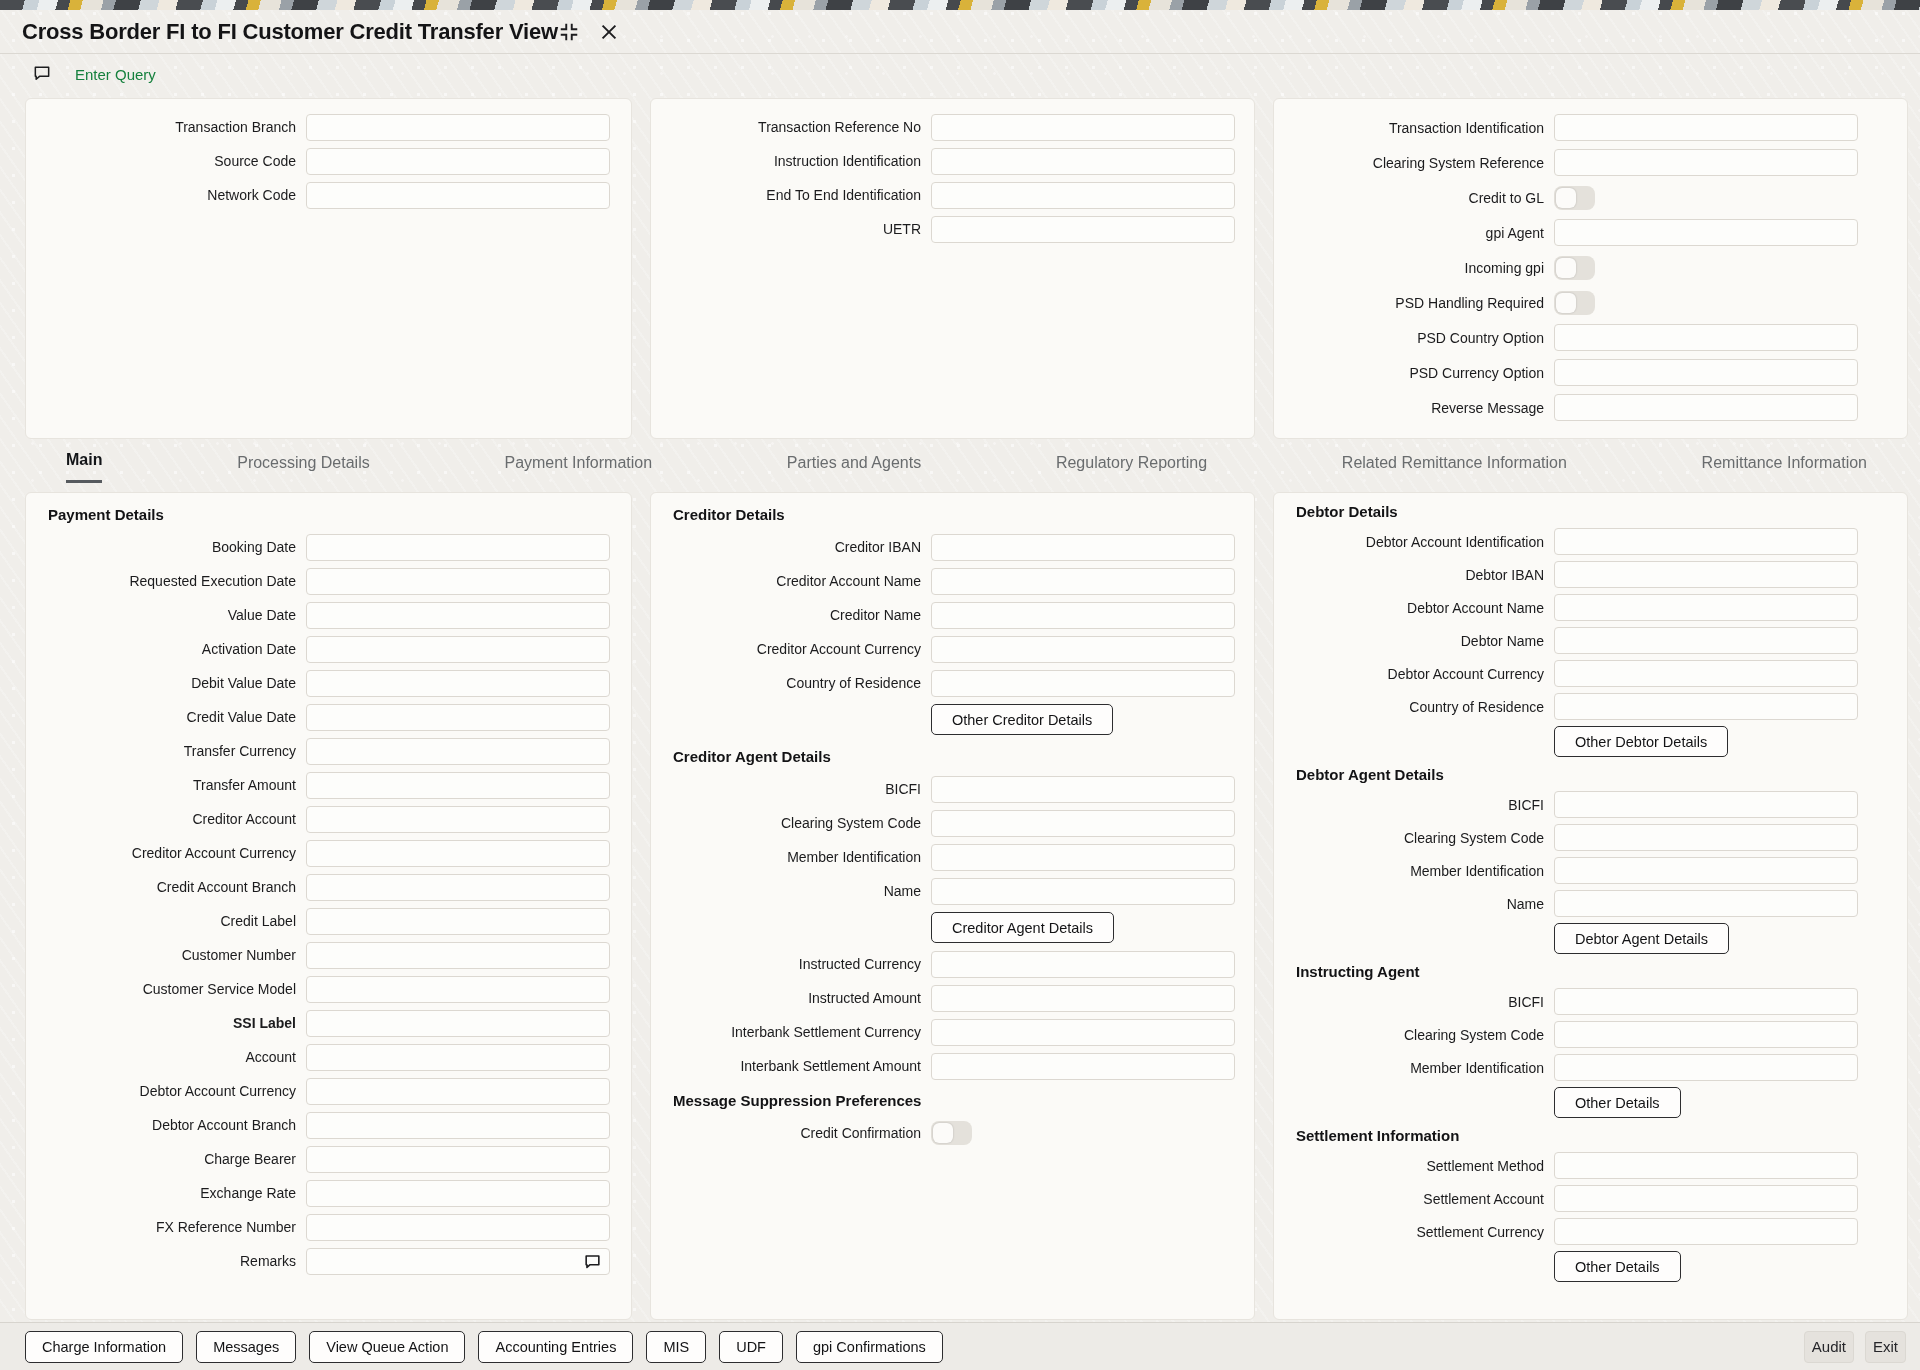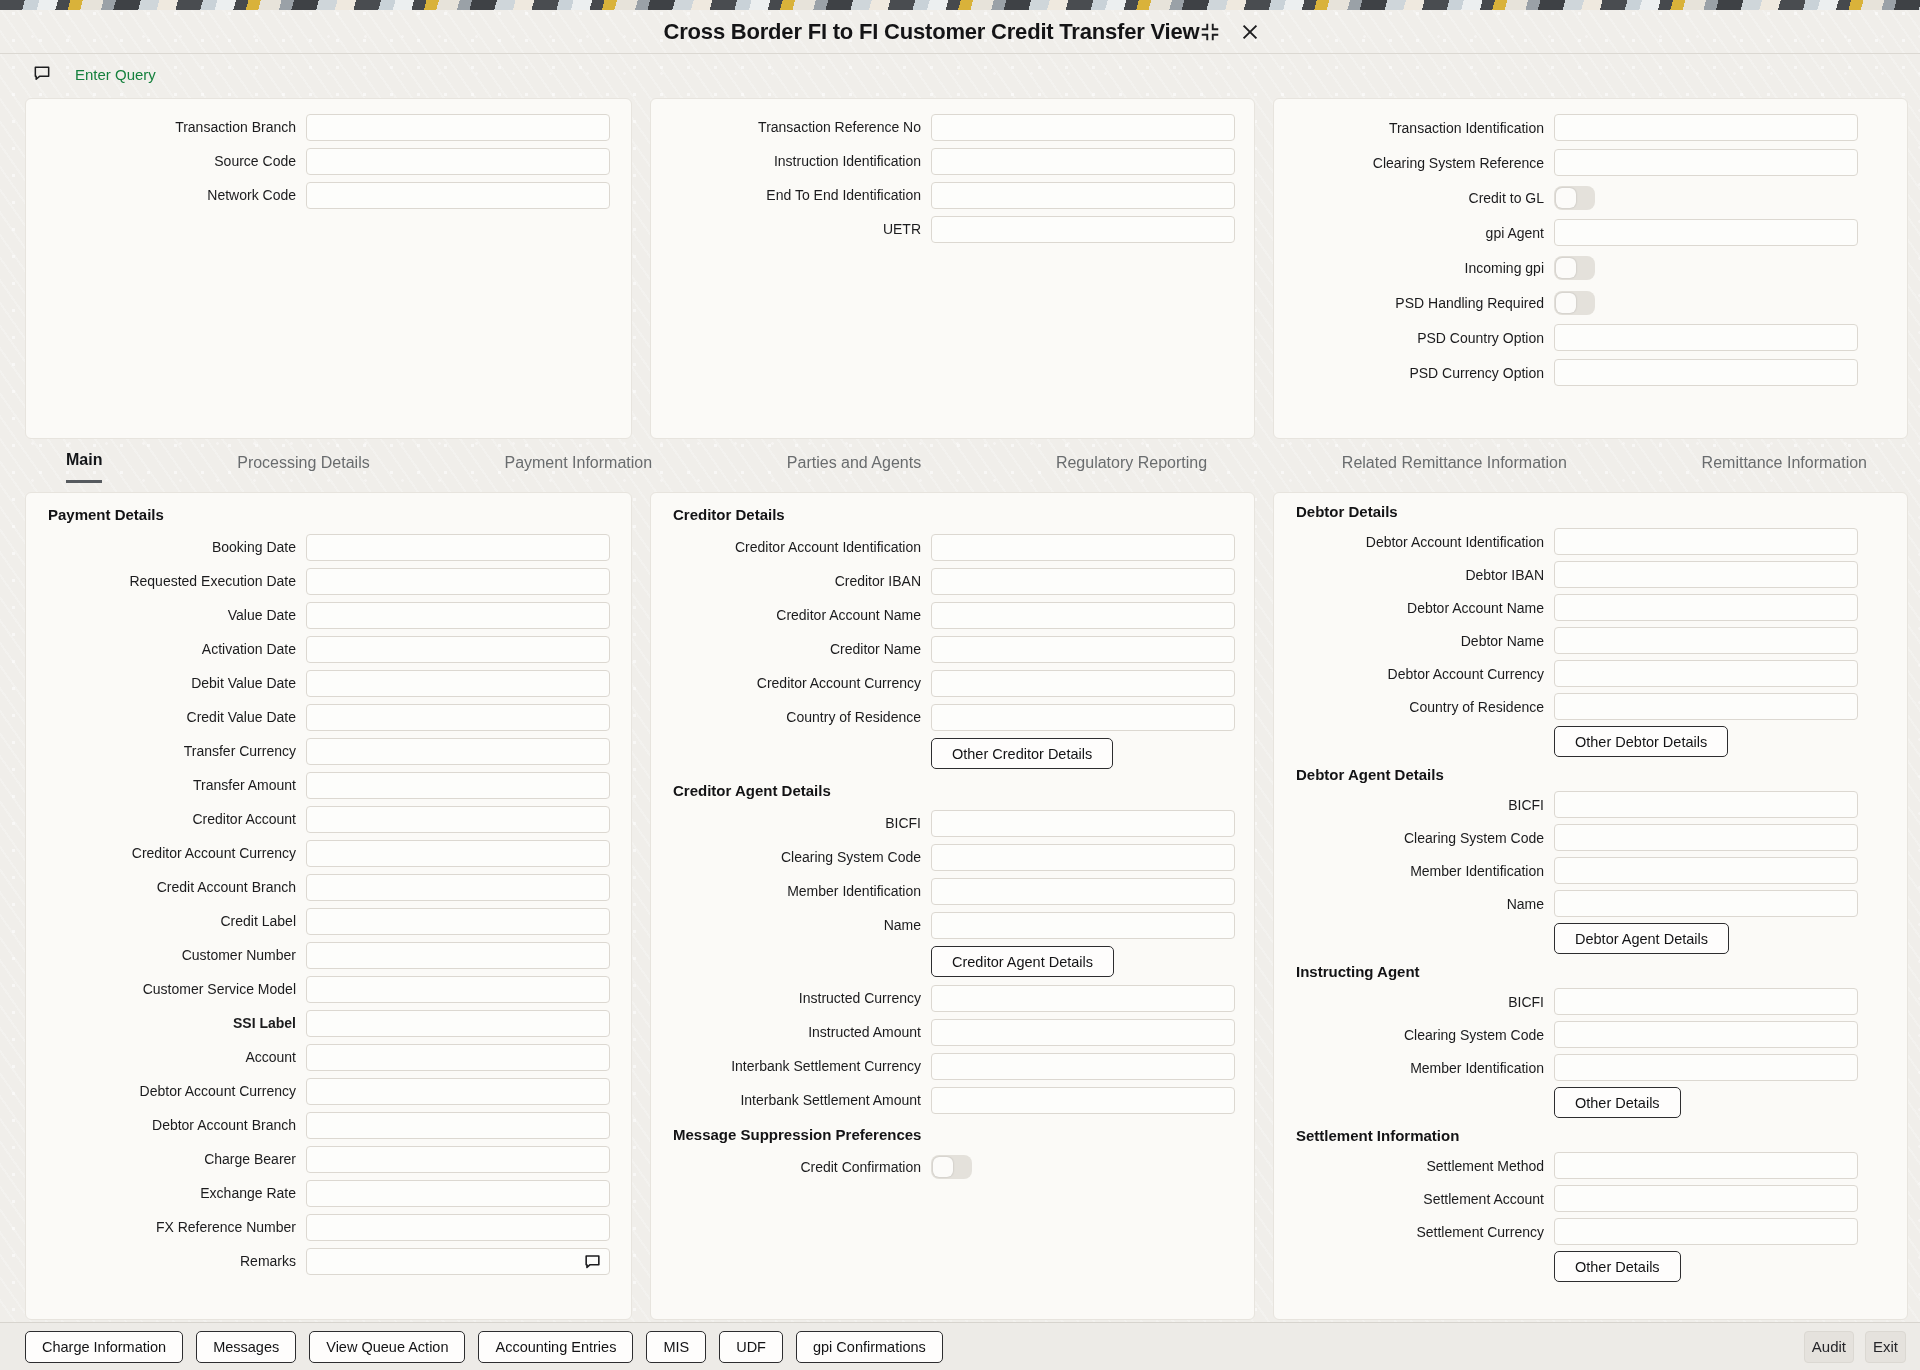--- a/index.html
+++ b/index.html
@@ -20,21 +20,21 @@
 
   .deco-strip {
     height:10px; width:100%;
     background:repeating-linear-gradient(105deg,
       #494c50 0 24px, #c9d2d8 24px 38px, #eceff0 38px 56px, #46494d 56px 68px,
       #d9b23a 68px 80px, #e7e3da 80px 100px, #9aa1a7 100px 112px, #3e4145 112px 136px,
       #cfd6da 136px 154px, #efe9df 154px 172px);
   }
 
   .titlebar {
-    display:flex; justify-content:center; align-items:center;
+    display:flex; justify-content:flex-start; align-items:center;
     padding:9px 17px 8px 22px; border-bottom:1px solid #dbd8d2;
   }
   .title { font-size:22px; font-weight:bold; color:#141416; margin:0; letter-spacing:-0.2px; }
   .win-controls { display:flex; gap:18px; align-items:center; }
   .win-icon { width:22px; height:22px; display:inline-flex; cursor:pointer; }
   .win-icon svg { width:100%; height:100%; stroke:#1d1d1f; stroke-width:2.1; fill:none; }
 
   .toolbar { padding:9px 0 5px 32px; }
   .enter-query { display:inline-flex; align-items:center; gap:23px; font-size:15px; color:#15803d; cursor:pointer; }
   .bubble-icon svg { width:20px; height:20px; stroke:#1d1d1f; stroke-width:1.8; fill:none; stroke-linejoin:round; }
@@ -212,20 +212,24 @@
           </span>
         </div>
       <div class="row">
           <span class="lbl">PSD Country Option</span>
           <input class="inp" style="">
         </div>
       <div class="row">
           <span class="lbl">PSD Currency Option</span>
           <input class="inp" style="">
         </div>
+      <div class="row">
+          <span class="lbl">Reverse Message</span>
+          <input class="inp" style="">
+        </div>
     </section>
   </div>
 
   <nav class="tabs">
     <span class="tab active">Main</span>
     <span class="tab">Processing Details</span>
     <span class="tab">Payment Information</span>
     <span class="tab">Parties and Agents</span>
     <span class="tab">Regulatory Reporting</span>
     <span class="tab">Related Remittance Information</span>
@@ -327,24 +331,20 @@
             <svg viewBox="0 0 24 24">
                 <path d="M4 5 H20 V16 H9 L5 19.5 V16 H4 Z"></path>
               </svg>
           </span>
         </div>
       </div>
     </section>
 
     <section class="card main-card main-middle">
       <h2 class="sec-title">Creditor Details</h2>
-      <div class="row">
-          <span class="lbl">Creditor Account Identification</span>
-          <input class="inp" style="">
-        </div>
       <div class="row">
           <span class="lbl">Creditor IBAN</span>
           <input class="inp" style="">
         </div>
       <div class="row">
           <span class="lbl">Creditor Account Name</span>
           <input class="inp" style="">
         </div>
       <div class="row">
           <span class="lbl">Creditor Name</span>

